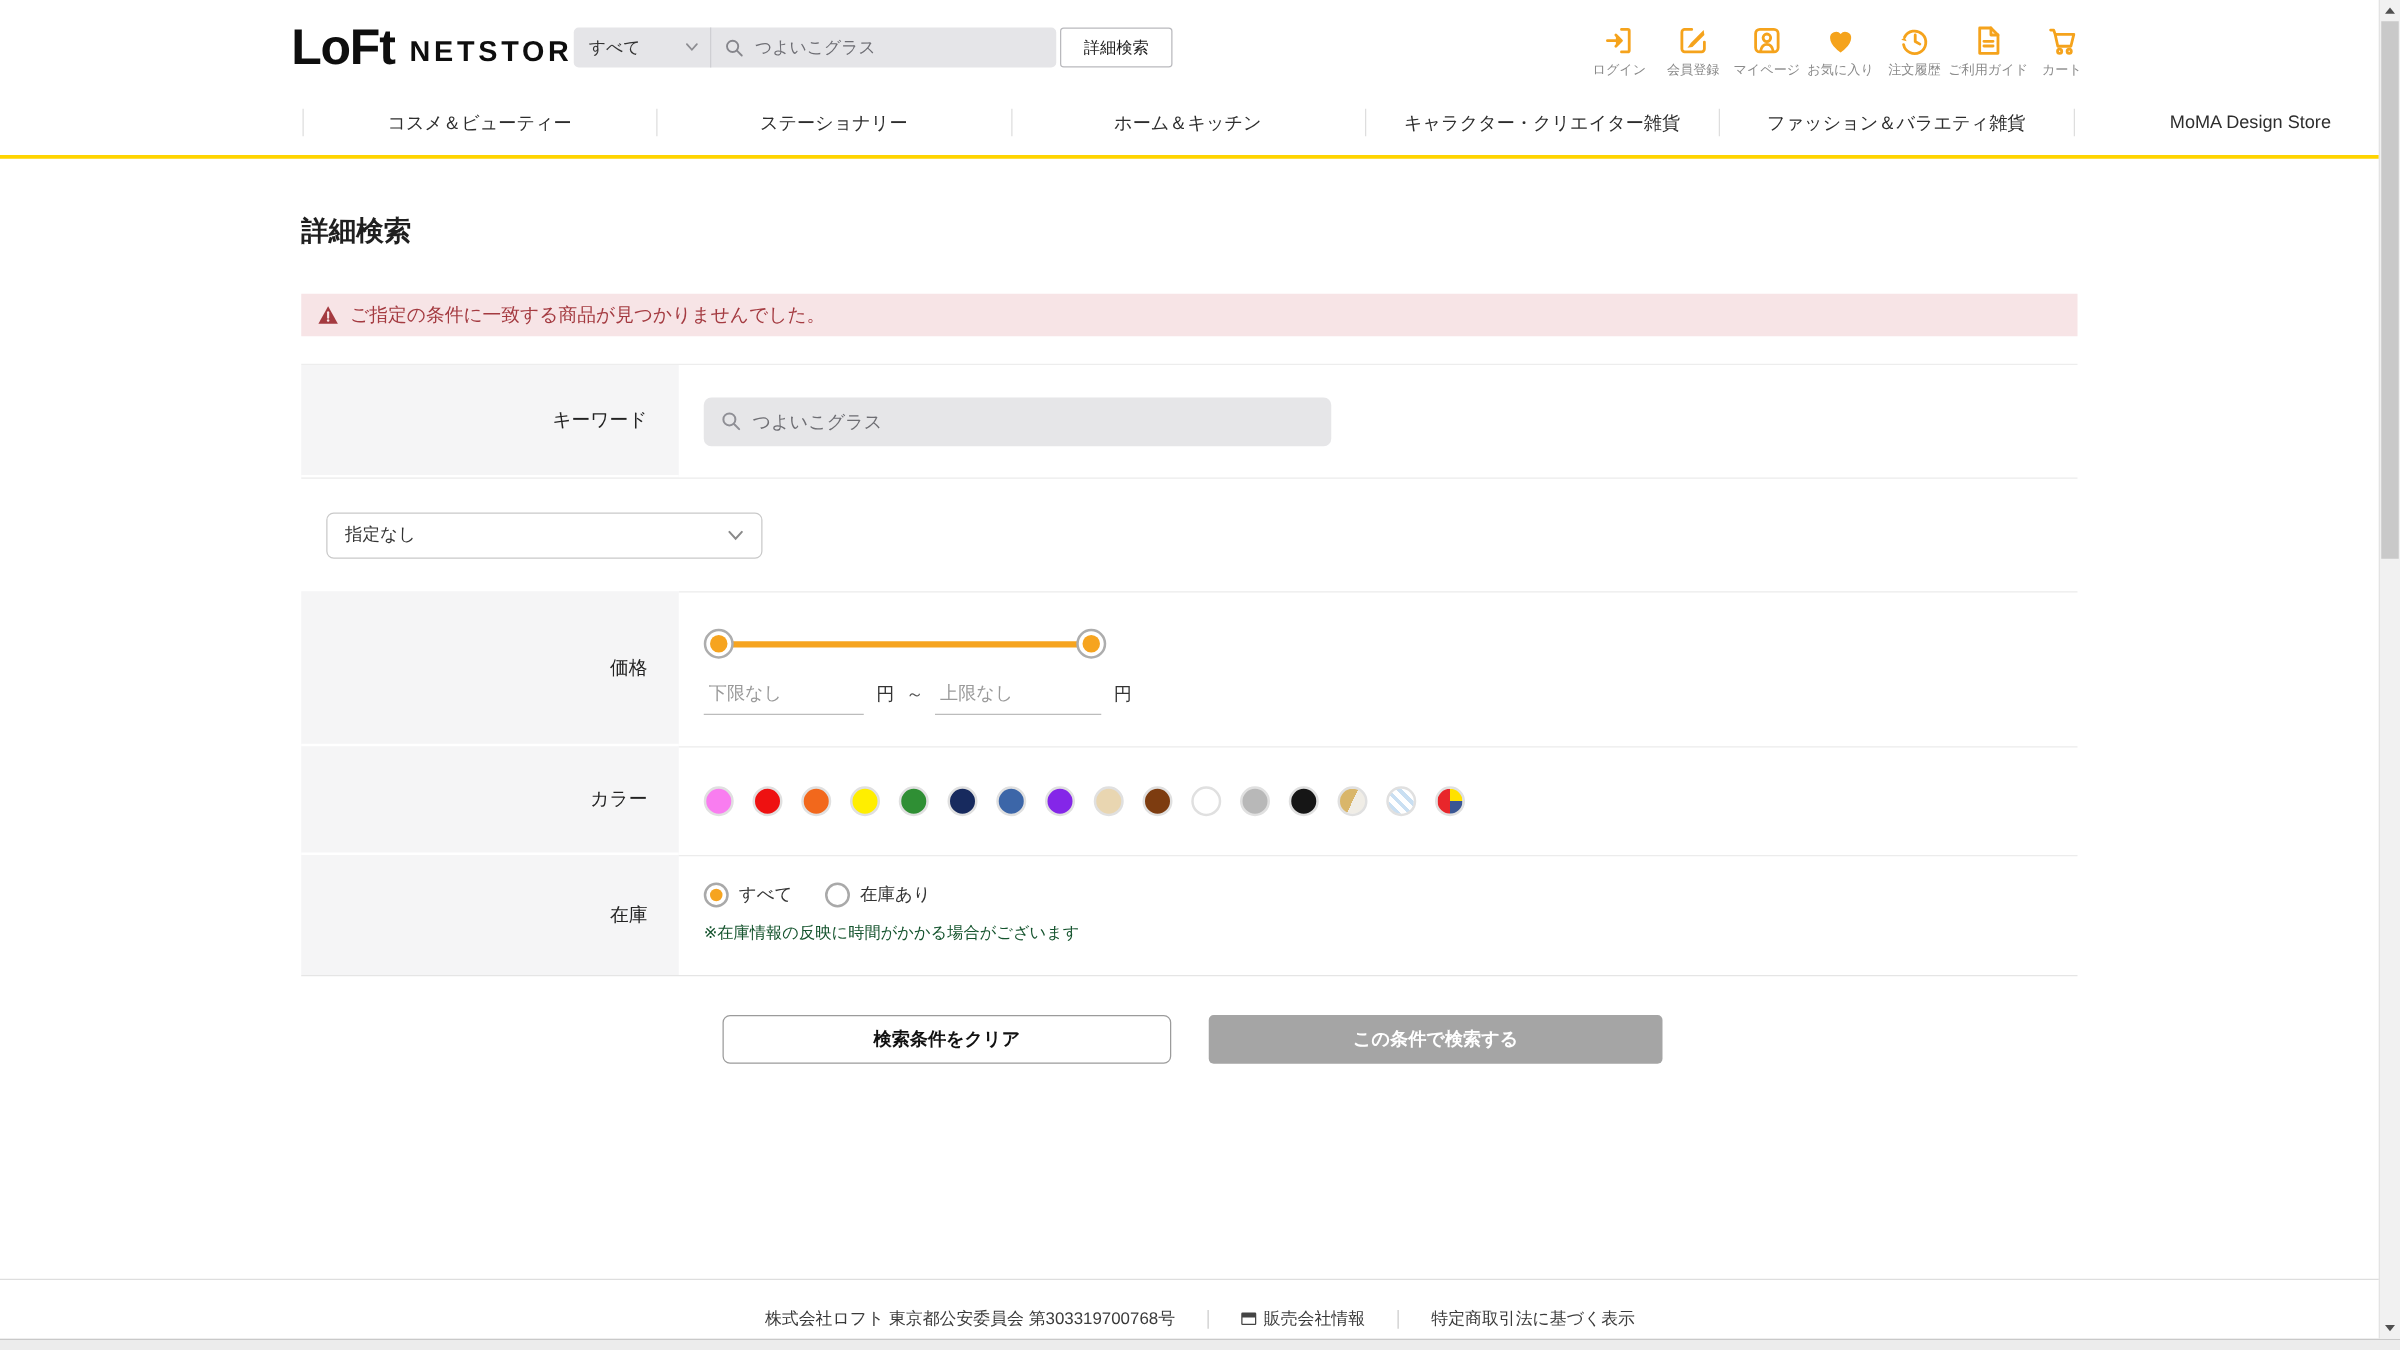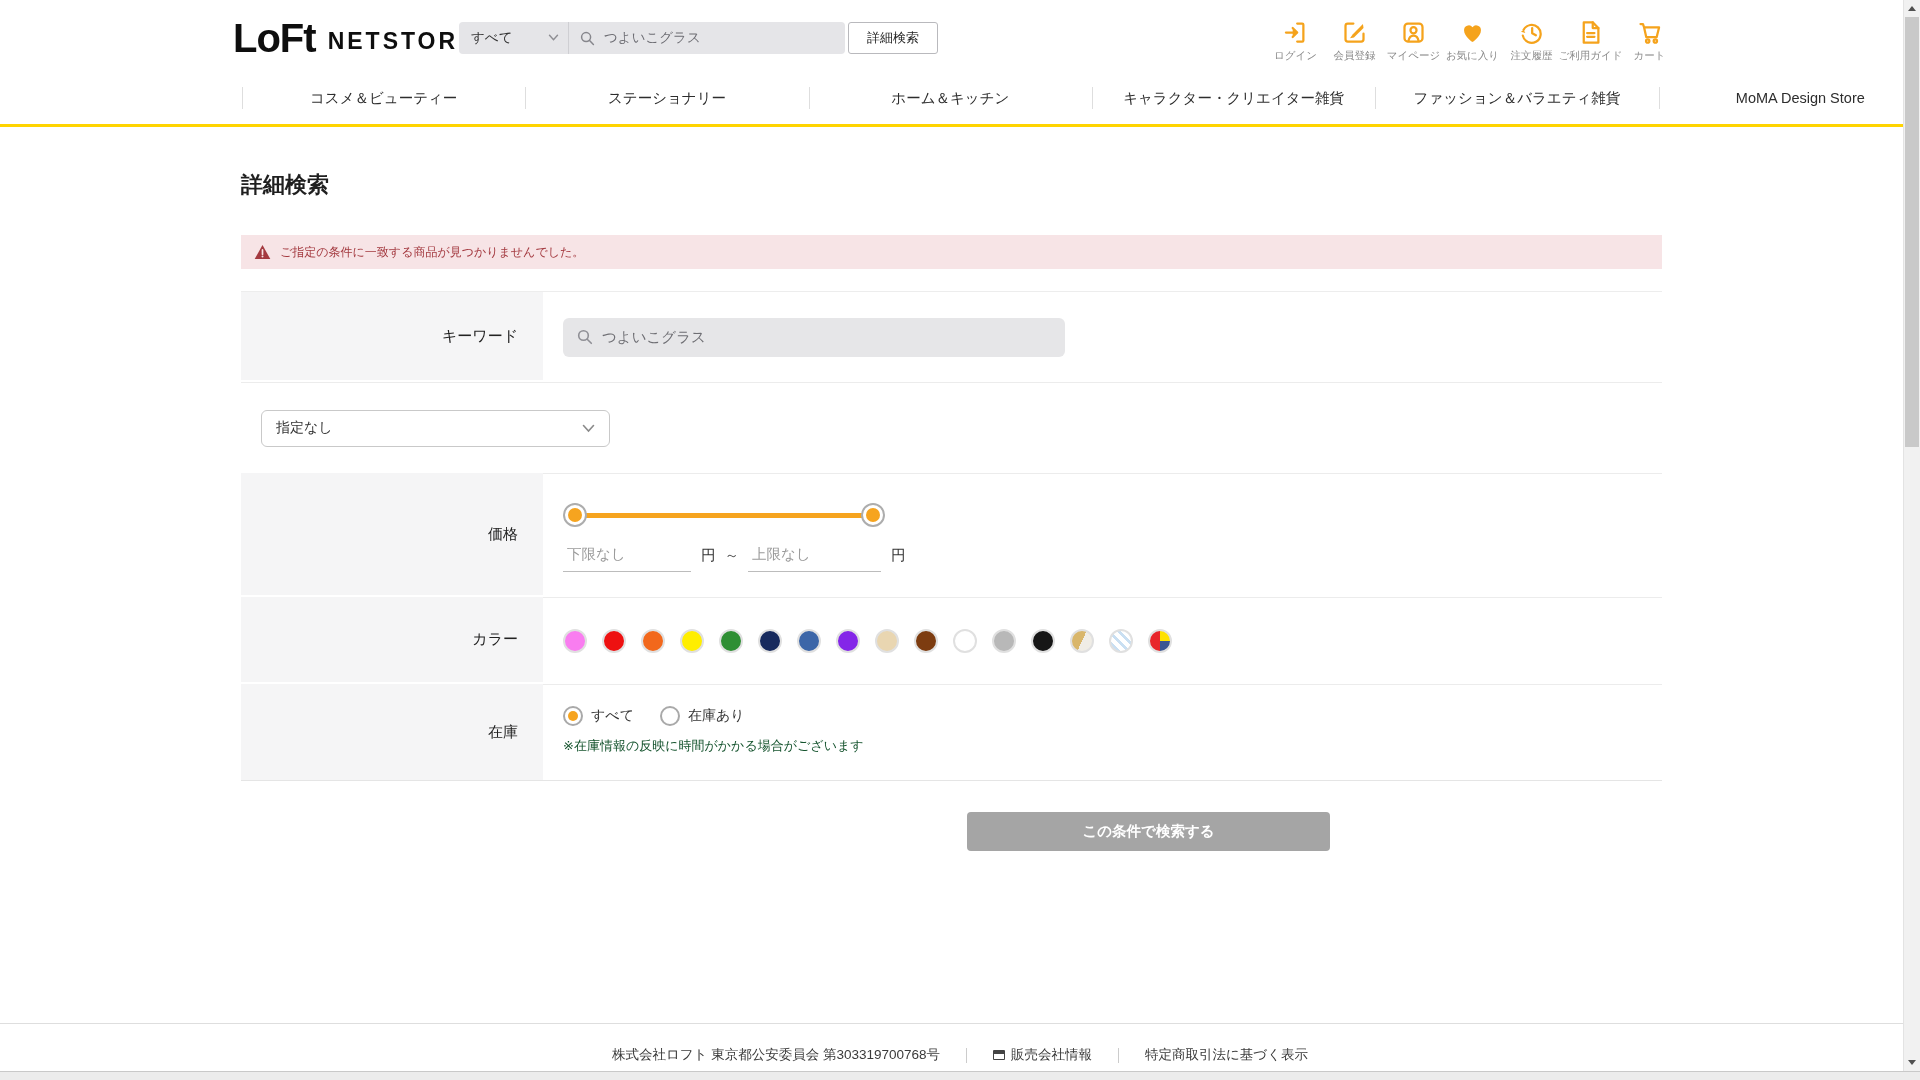--- a/index.html
+++ b/index.html
@@ -35,21 +35,21 @@
   .nav-item { flex:1; position:relative; display:flex; align-items:center; justify-content:center;
     font-size:14.5px; color:#2d2d2d; cursor:pointer; }
   .nav-item::before { content:""; position:absolute; left:0; top:15px; bottom:15px; width:1px; background:#dedede; }
   .nav-item:last-child::after { content:""; position:absolute; right:0; top:15px; bottom:15px; width:1px; background:#dedede; }
   .yellow-line { position:absolute; top:124px; left:0; width:1920px; height:3px; background:#ffd400; }
 
   
   .content { position:absolute; left:241px; top:127px; width:1421px; }
   .page-title { margin:44px 0 0 0; font-size:22px; line-height:28px; font-weight:700; color:#1f1f1f; }
 
-  .alert { margin-top:36px; height:34px; background:#f7e4e6; color:#a43a40; font-size:12px;
+  .alert { margin-top:36px; height:34px; background:#f7e4e6; color:#a43a40; font-size:15px;
     display:flex; align-items:center; gap:9px; padding-left:13px; }
 
   .form { margin-top:22px; border-top:1px solid #ededed; border-bottom:1px solid #e5e5e5; }
   .row { display:flex; }
   .row-label { width:302px; background:#f5f5f6; display:flex; align-items:center; justify-content:flex-end;
     padding-right:25px; font-size:15px; color:#222; border-bottom:2px solid #ffffff; }
   .row:last-child .row-label { border-bottom:none; }
   .row-field { flex:1; padding-left:20px; }
   .row + .row .row-field { border-top:1px solid #ececec; }
   .r1 { height:90px; } .r2 { height:91px; } .r3 { height:124px; }
@@ -331,20 +331,23 @@
               <span>在庫あり</span>
             </div>
           </div>
           <div class="stock-note">※在庫情報の反映に時間がかかる場合がございます</div>
         </div>
       </div>
 
     </div>
 
     <div class="actions">
+      <div class="btn-clear">
+        <span>検索条件をクリア</span>
+      </div>
       <div class="btn-submit">
         <span>この条件で検索する</span>
       </div>
     </div>
   </div>
 
   <div class="footer">
     <div class="footer-inner">
       <span>株式会社ロフト 東京都公安委員会 第303319700768号</span>
       <span class="footer-divider"></span>

